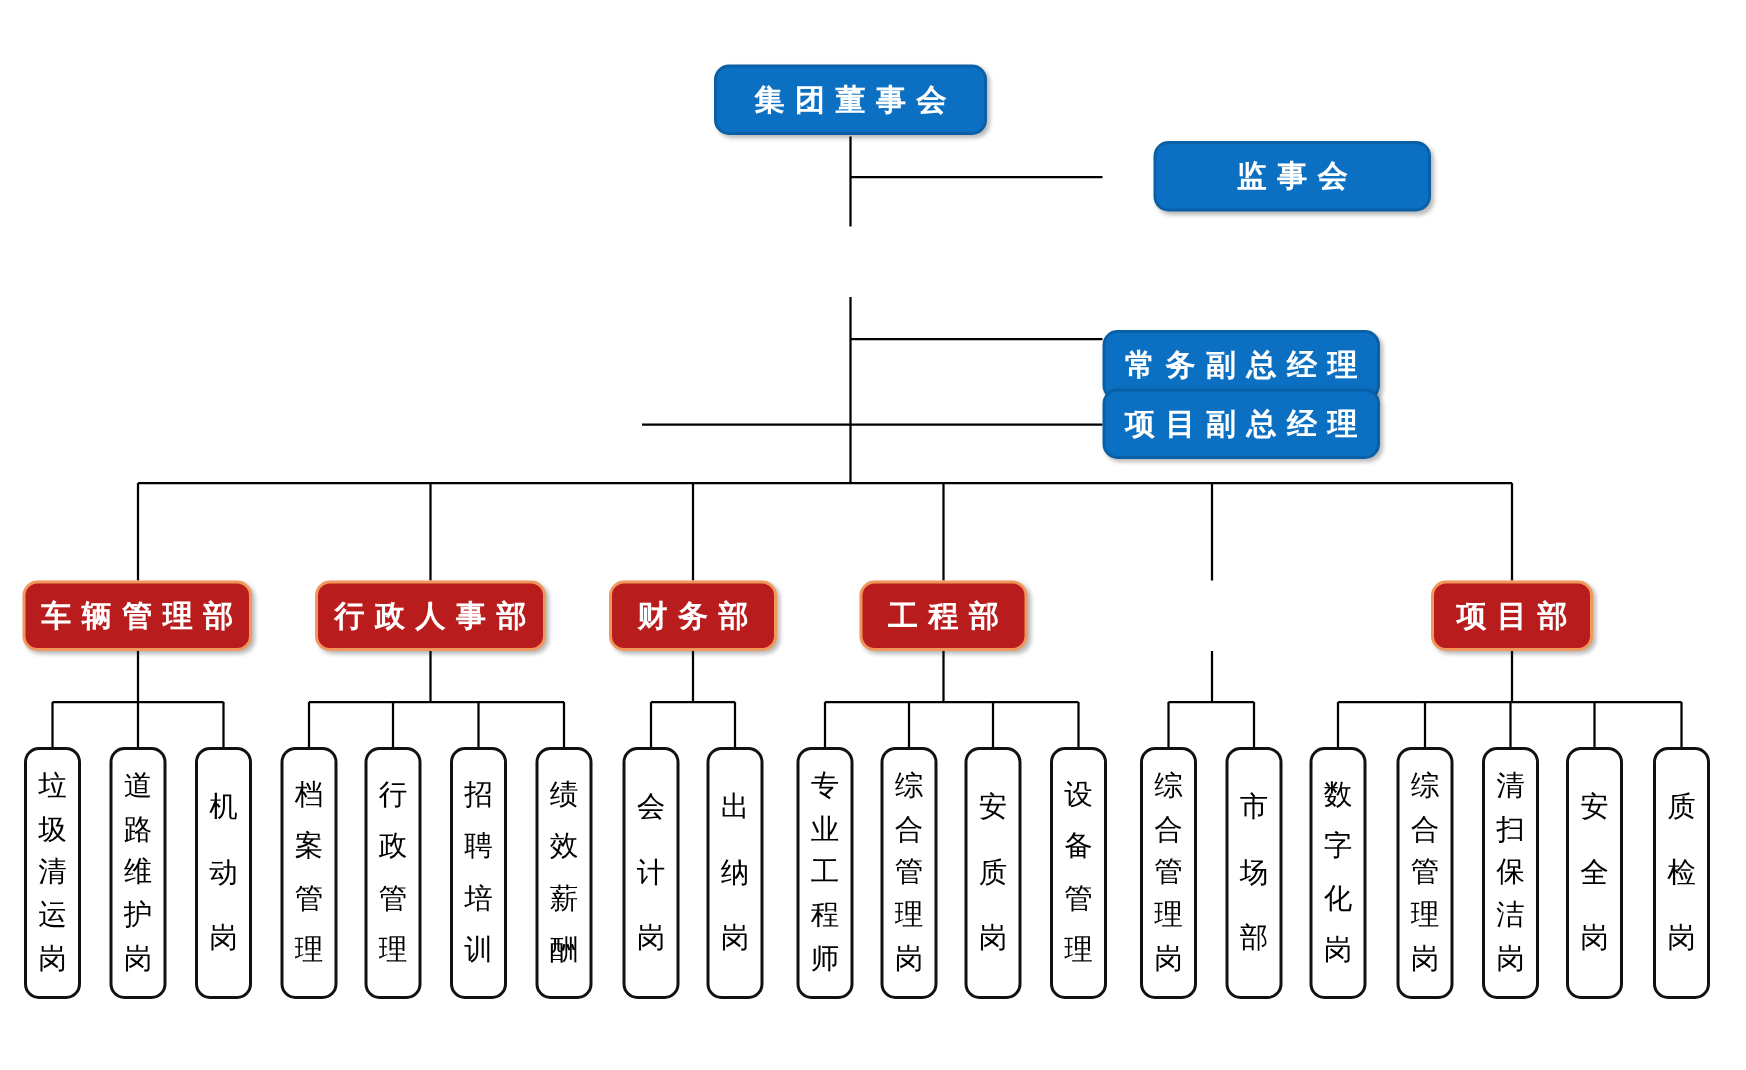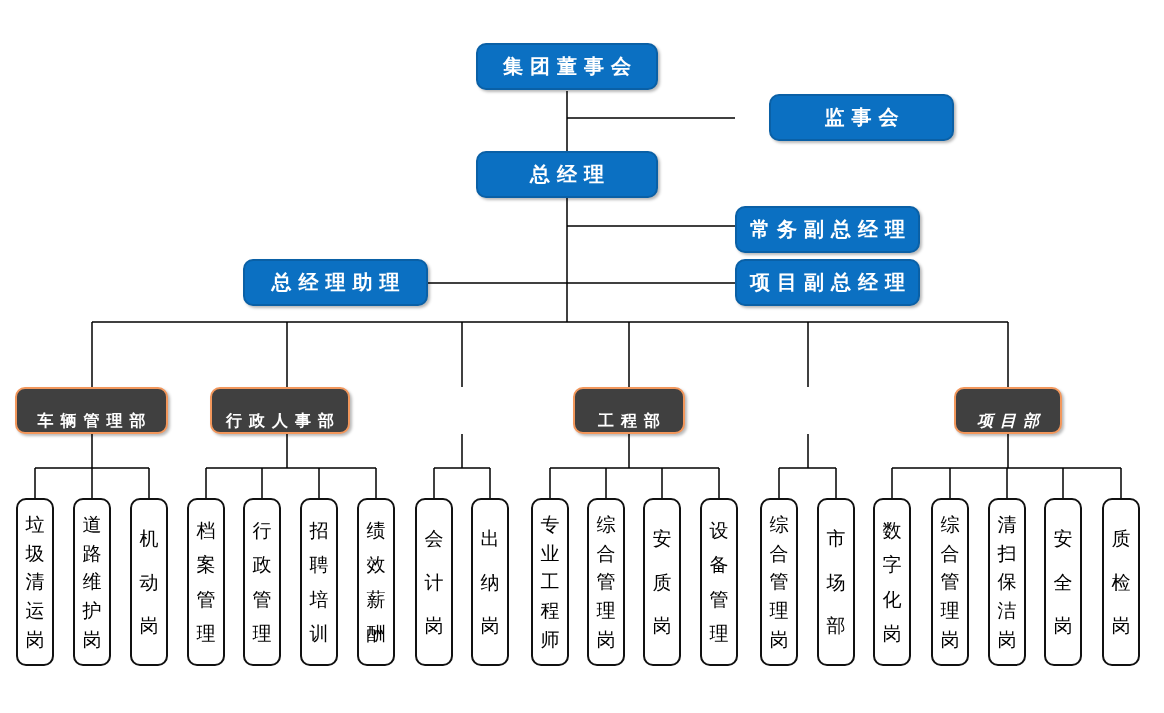--- a/index.html
+++ b/index.html
@@ -22,27 +22,26 @@
   }
   .blue{
     background:#0B70C2;
     border:2px solid #0A60A6;
     color:#ffffff;
     height:47px;
     font-size:20px;
     box-shadow:2px 2px 3px rgba(0,0,0,0.28);
   }
   .orange{
-    background:#404040;
+    background:#b91c1c;
     border:2px solid #F2975C;
     color:#ffffff;
     height:47px;
-    font-size:16px;
+    font-size:20px;
     box-shadow:2px 2px 3px rgba(0,0,0,0.28);
-    align-items:flex-end;
   }
   .node-label{letter-spacing:7px;margin-right:-7px;}
   .leaf{
     position:absolute;
     top:498px;
     width:38px;height:168px;
     background:#ffffff;
     border:2px solid #111111;
     border-radius:10px;
     box-sizing:border-box;
@@ -121,43 +120,40 @@
         <path d="M1121 468 L1121 498"></path>
     </g>
   </svg>
 
   <div class="node blue" style="left:476px;top:43px;width:182px;">
     <span class="node-label">集团董事会</span>
   </div>
   <div class="node blue" style="left:735px;top:94px;width:185px;margin-left:34px;">
     <span class="node-label">监事会</span>
   </div>
-  <div class="node blue" style="left:476px;top:151px;width:182px;">
-    <span class="node-label">总经理</span>
-  </div>
-  <div class="node blue" style="left:735px;top:206px;width:185px;text-align:center;">
+  <div class="node blue" style="left:735px;top:220px;width:185px;text-align:center;">
     <span class="node-label">常务副总经理</span>
-  </div>
-  <div class="node blue" style="left:243px;top:259px;width:185px;">
-    <span class="node-label">总经理助理</span>
   </div>
   <div class="node blue" style="left:735px;top:259px;width:185px;justify-content:center;">
     <span class="node-label">项目副总经理</span>
   </div>
 
   <div class="node orange" style="left:15px;top:387px;width:153px;">
     <span class="node-label">车辆管理部</span>
   </div>
-  <div class="node orange" style="left:210px;top:387px;width:140px;">
+  <div class="node orange" style="left:210px;top:387px;width:154px;">
     <span class="node-label">行政人事部</span>
+  </div>
+  <div class="node orange" style="left:406px;top:387px;width:112px;">
+    <span class="node-label">财务部</span>
   </div>
   <div class="node orange" style="left:573px;top:387px;width:112px;">
     <span class="node-label">工程部</span>
   </div>
-  <div class="node orange" style="left:954px;top:387px;width:108px;font-style:italic;">
+  <div class="node orange" style="left:954px;top:387px;width:108px;">
     <span class="node-label">项目部</span>
   </div>
 
   <div class="leaf vtext" style="left:16px;">
       <span>垃</span>
       <span>圾</span>
       <span>清</span>
       <span>运</span>
       <span>岗</span>
     </div>

